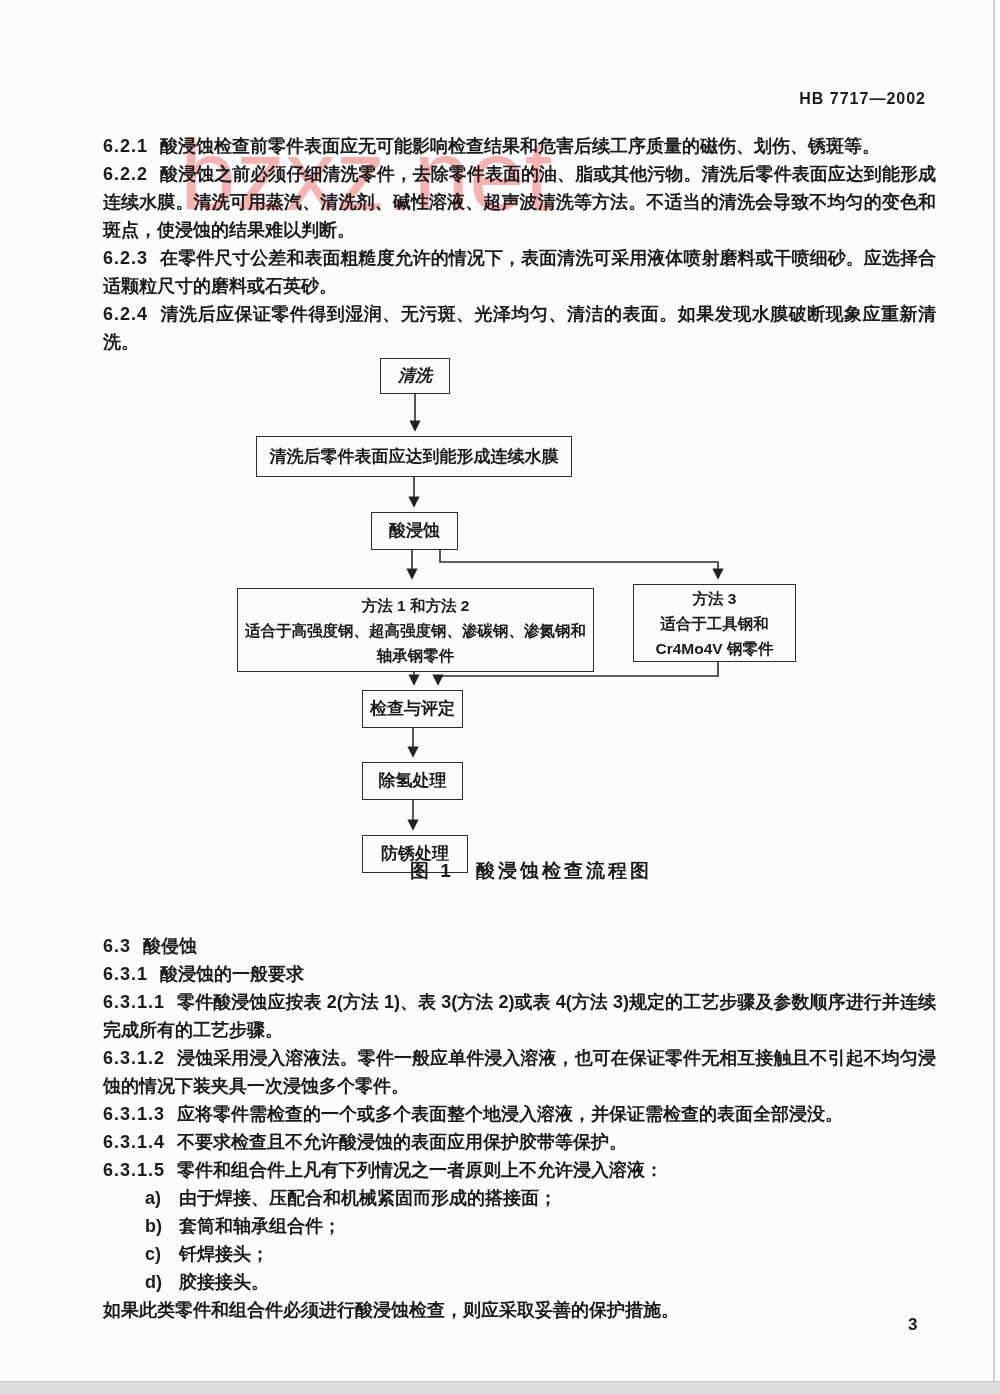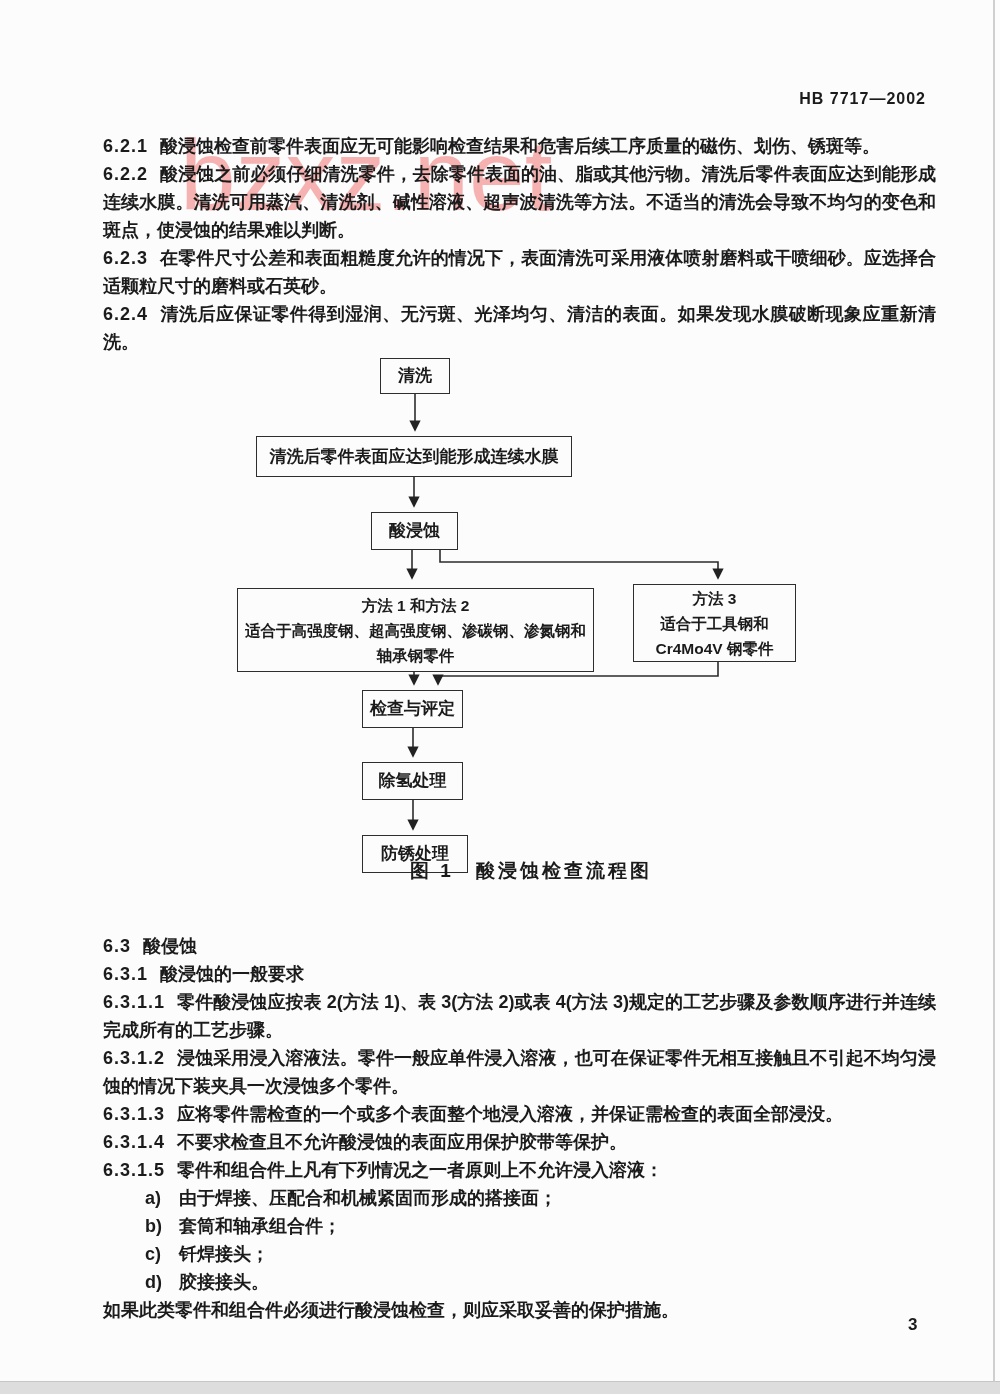--- a/index.html
+++ b/index.html
@@ -88,21 +88,21 @@
         <path d="M414,125 L414,154" marker-end="url(#arrowhead)"></path>
         <path d="M412,198 L412,226" marker-end="url(#arrowhead)"></path>
         <path d="M440,198 L440,210 L718,210 L718,226" marker-end="url(#arrowhead)"></path>
         <path d="M414,316 L414,332" marker-end="url(#arrowhead)"></path>
         <path d="M718,310 L718,324 L438,324 L438,332" marker-end="url(#arrowhead)"></path>
         <path d="M413,376 L413,404" marker-end="url(#arrowhead)"></path>
         <path d="M413,448 L413,477" marker-end="url(#arrowhead)"></path>
       </g>
     </svg>
 
-    <div class="fc-box" style="left:380px;top:6px;width:70px;height:36px;">
+    <div class="fc-box" style="left:380px;top:6px;width:70px;height:36px;font-style:italic;">
       <span class="fc-label">清洗</span>
     </div>
     <div class="fc-box" style="left:256px;top:84px;width:316px;height:41px;">
       <span class="fc-label">清洗后零件表面应达到能形成连续水膜</span>
     </div>
     <div class="fc-box" style="left:371px;top:160px;width:87px;height:38px;">
       <span class="fc-label">酸浸蚀</span>
     </div>
     <div class="fc-box small-text" style="left:237px;top:236px;width:357px;height:84px;">
       <span class="fc-label">方法 1 和方法 2

